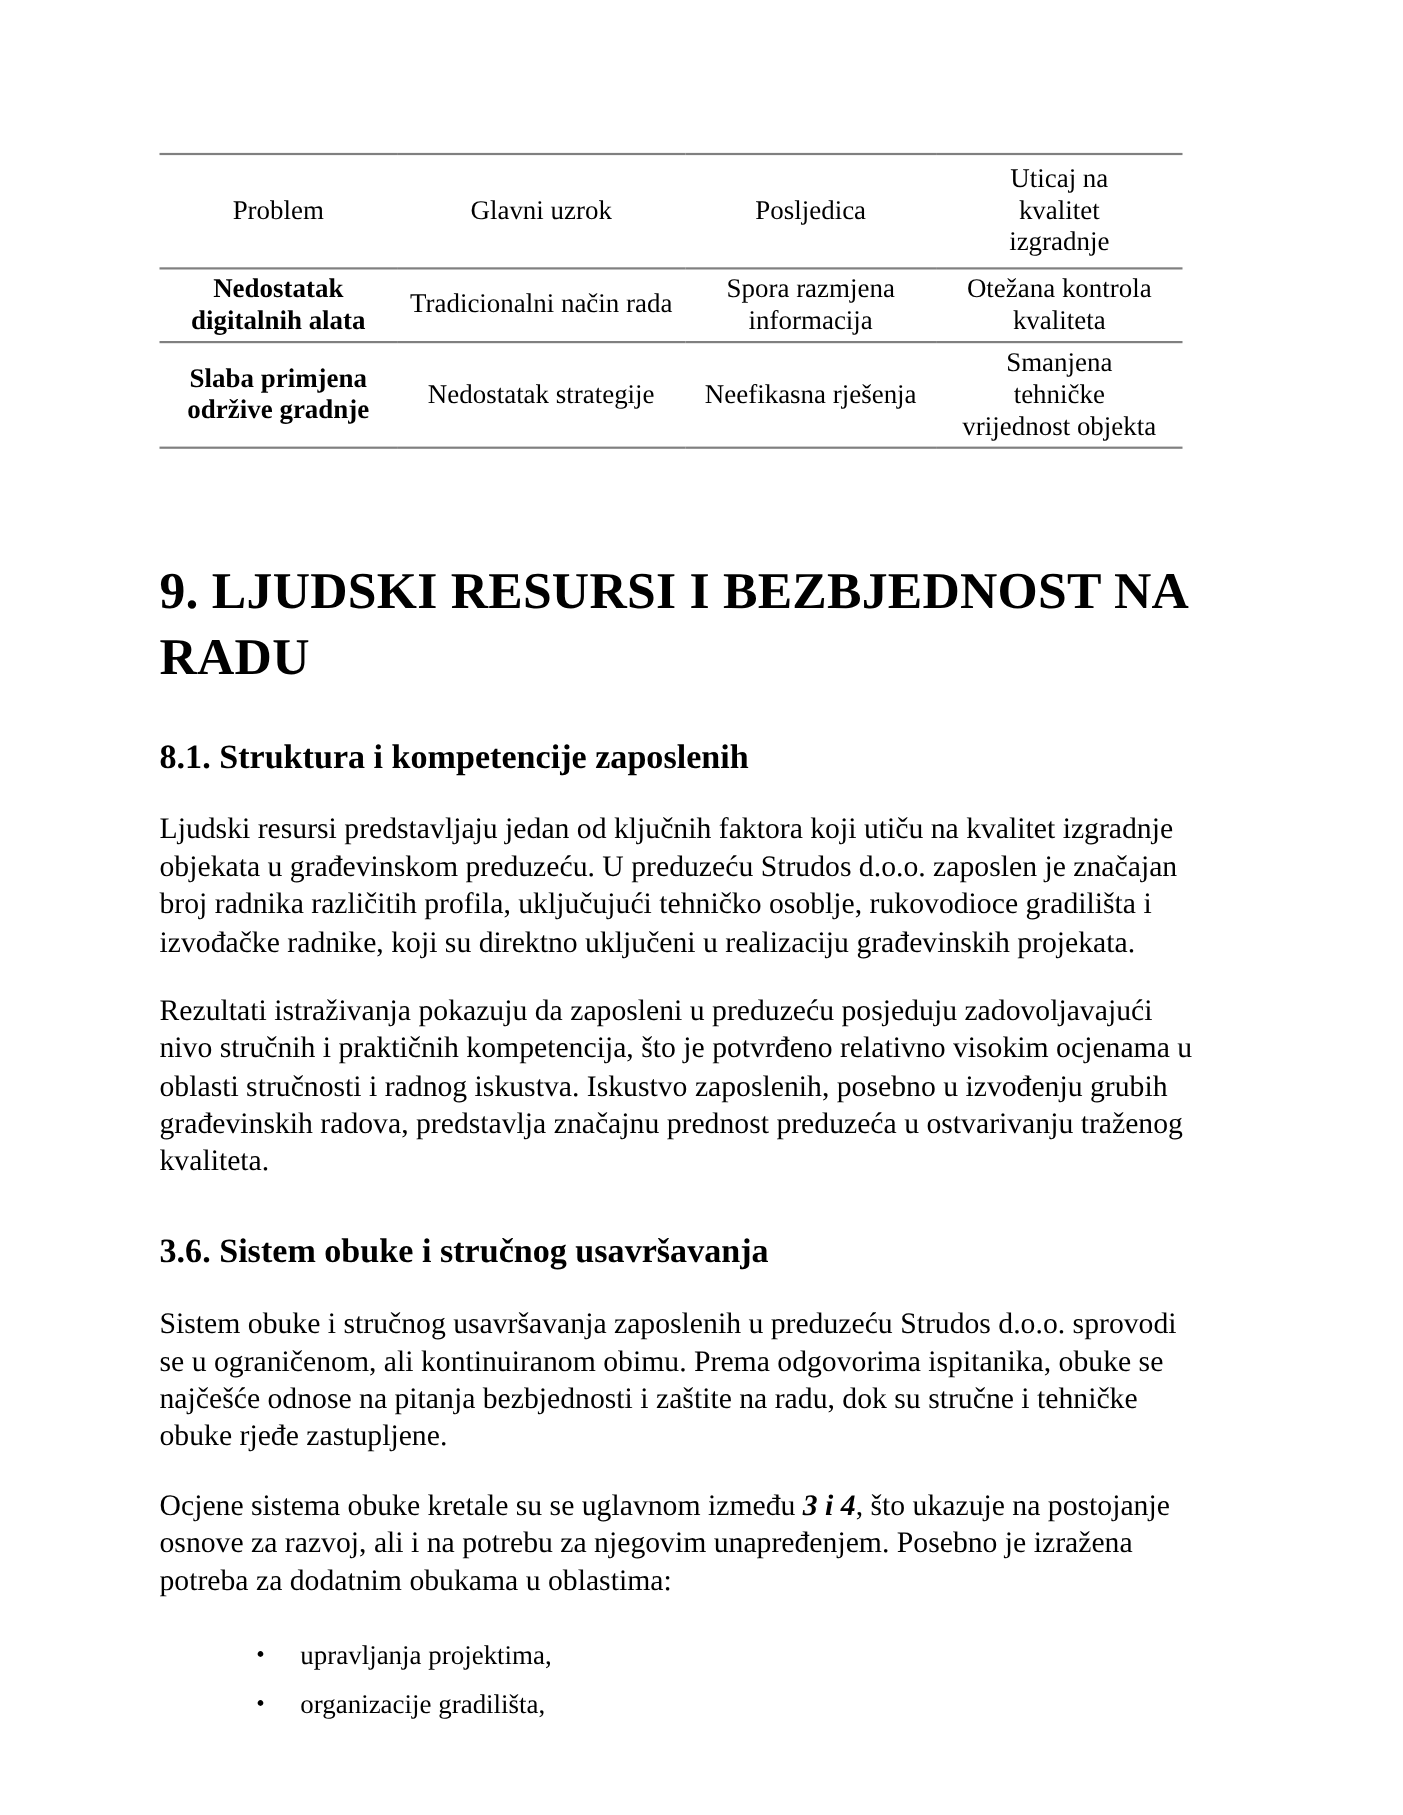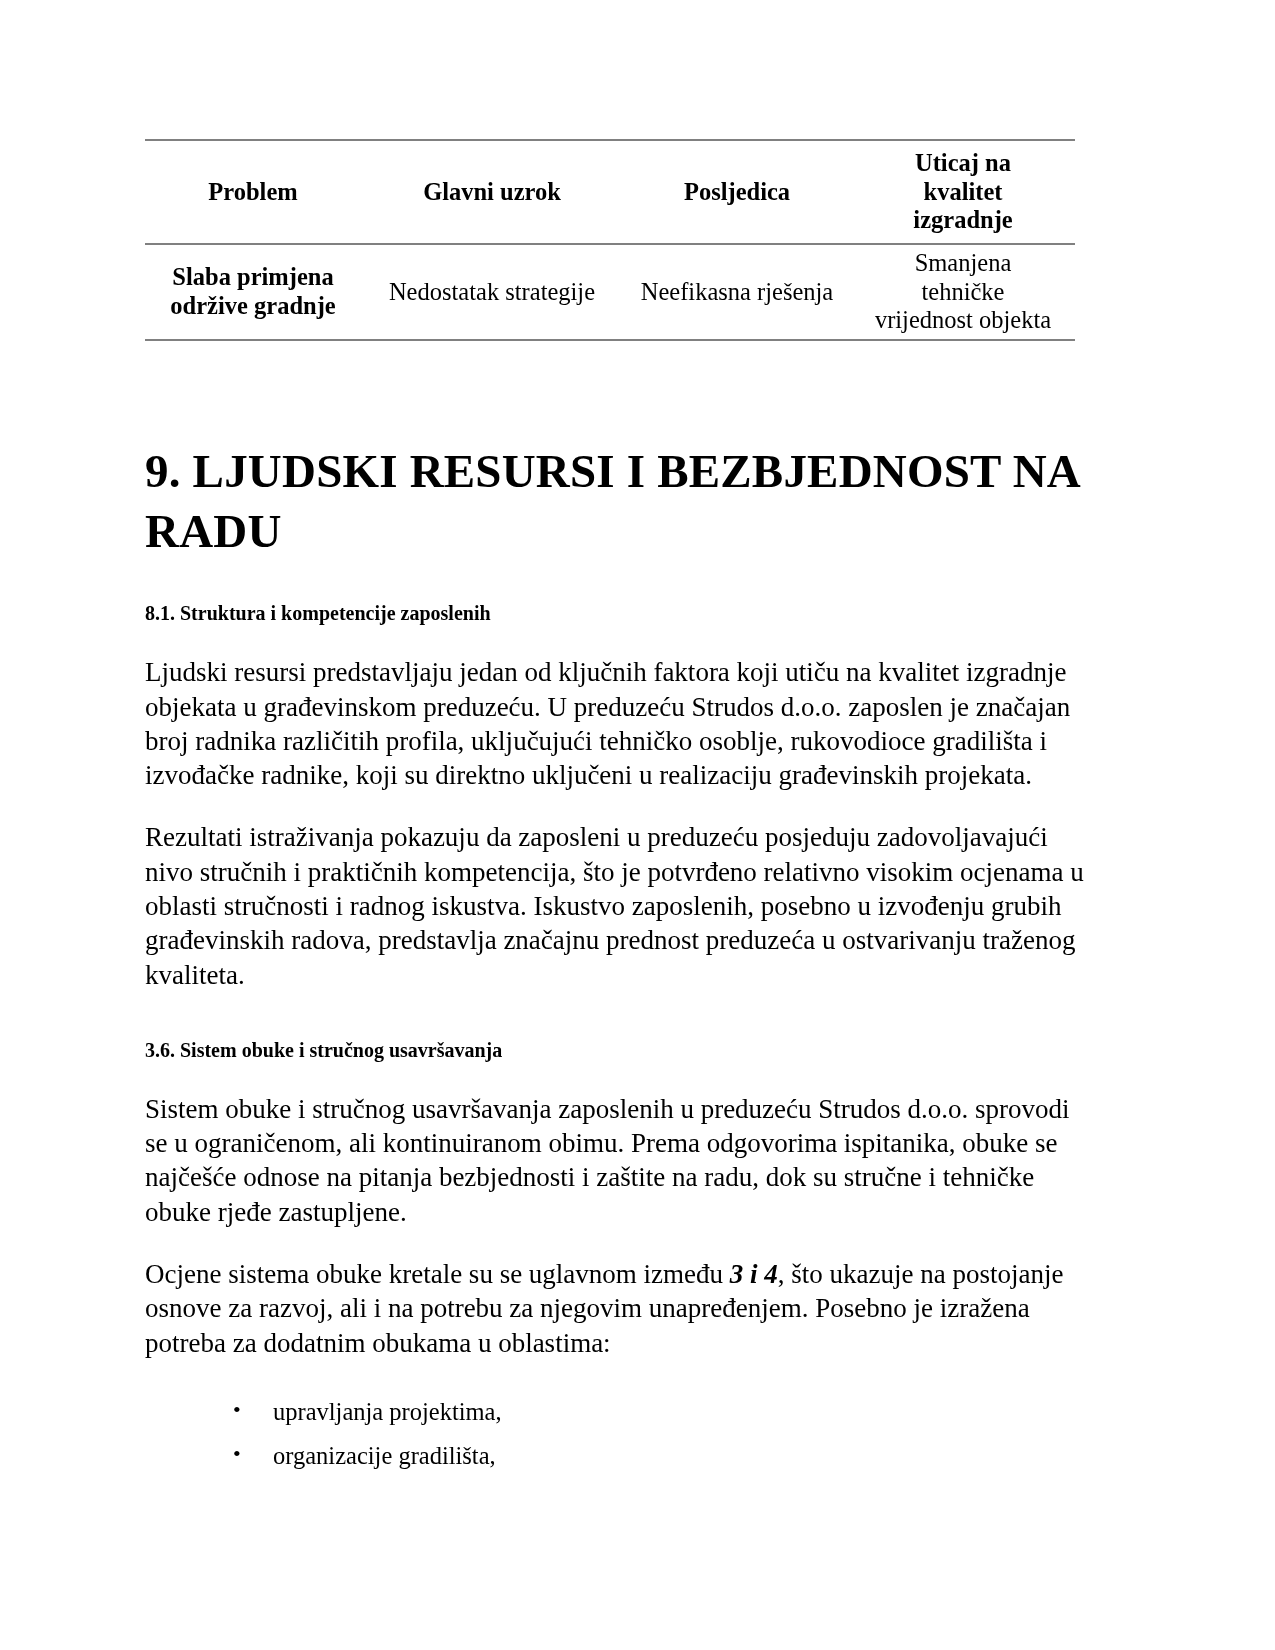--- a/index.html
+++ b/index.html
@@ -25,37 +25,37 @@
     line-height: 1.17;
   }
   table.problems th,
   table.problems td {
     border-bottom: 2px solid #808080;
     vertical-align: middle;
     padding: 4px 10px;
     white-space: pre-line; 
     font-weight: normal;
   }
-  table.problems th { font-weight: bold; padding: 8px 10px; }
+  table.problems th { font-weight: normal; padding: 8px 10px; }
   table.problems td.first-col { font-weight: bold; }
   col.c1 { width: 216px; }
   col.c2 { width: 262px; }
   col.c3 { width: 228px; }
   col.c4 { width: 224px; }
 
   
   h1.chapter {
     font-size: 47px;
     line-height: 1.27;
     font-weight: bold;
     margin: 101px 0 40px 0;
     letter-spacing: 0.2px;
   }
   h2.section {
-    font-size: 20px;
+    font-size: 31px;
     line-height: 1.2;
     font-weight: bold;
     margin: 0 0 30px 0;
   }
   h2.second { margin-top: 46px; }
   p.body-text {
     font-size: 27px;
     line-height: 1.27;
     margin: 0 0 28px 0;
   }
@@ -97,20 +97,29 @@
         <th>Problem</th>
         <th>Glavni uzrok</th>
         <th>Posljedica</th>
         <th>Uticaj na
 kvalitet
 izgradnje</th>
       </tr>
     </thead>
     <tbody>
       <tr>
+        <td class="first-col">Nedostatak
+digitalnih alata</td>
+        <td>Tradicionalni način rada</td>
+        <td>Spora razmjena
+informacija</td>
+        <td>Otežana kontrola
+kvaliteta</td>
+      </tr>
+      <tr>
         <td class="first-col">Slaba primjena
 održive gradnje</td>
         <td>Nedostatak strategije</td>
         <td>Neefikasna rješenja</td>
         <td>Smanjena
 tehničke
 vrijednost objekta</td>
       </tr>
     </tbody>
   </table>

